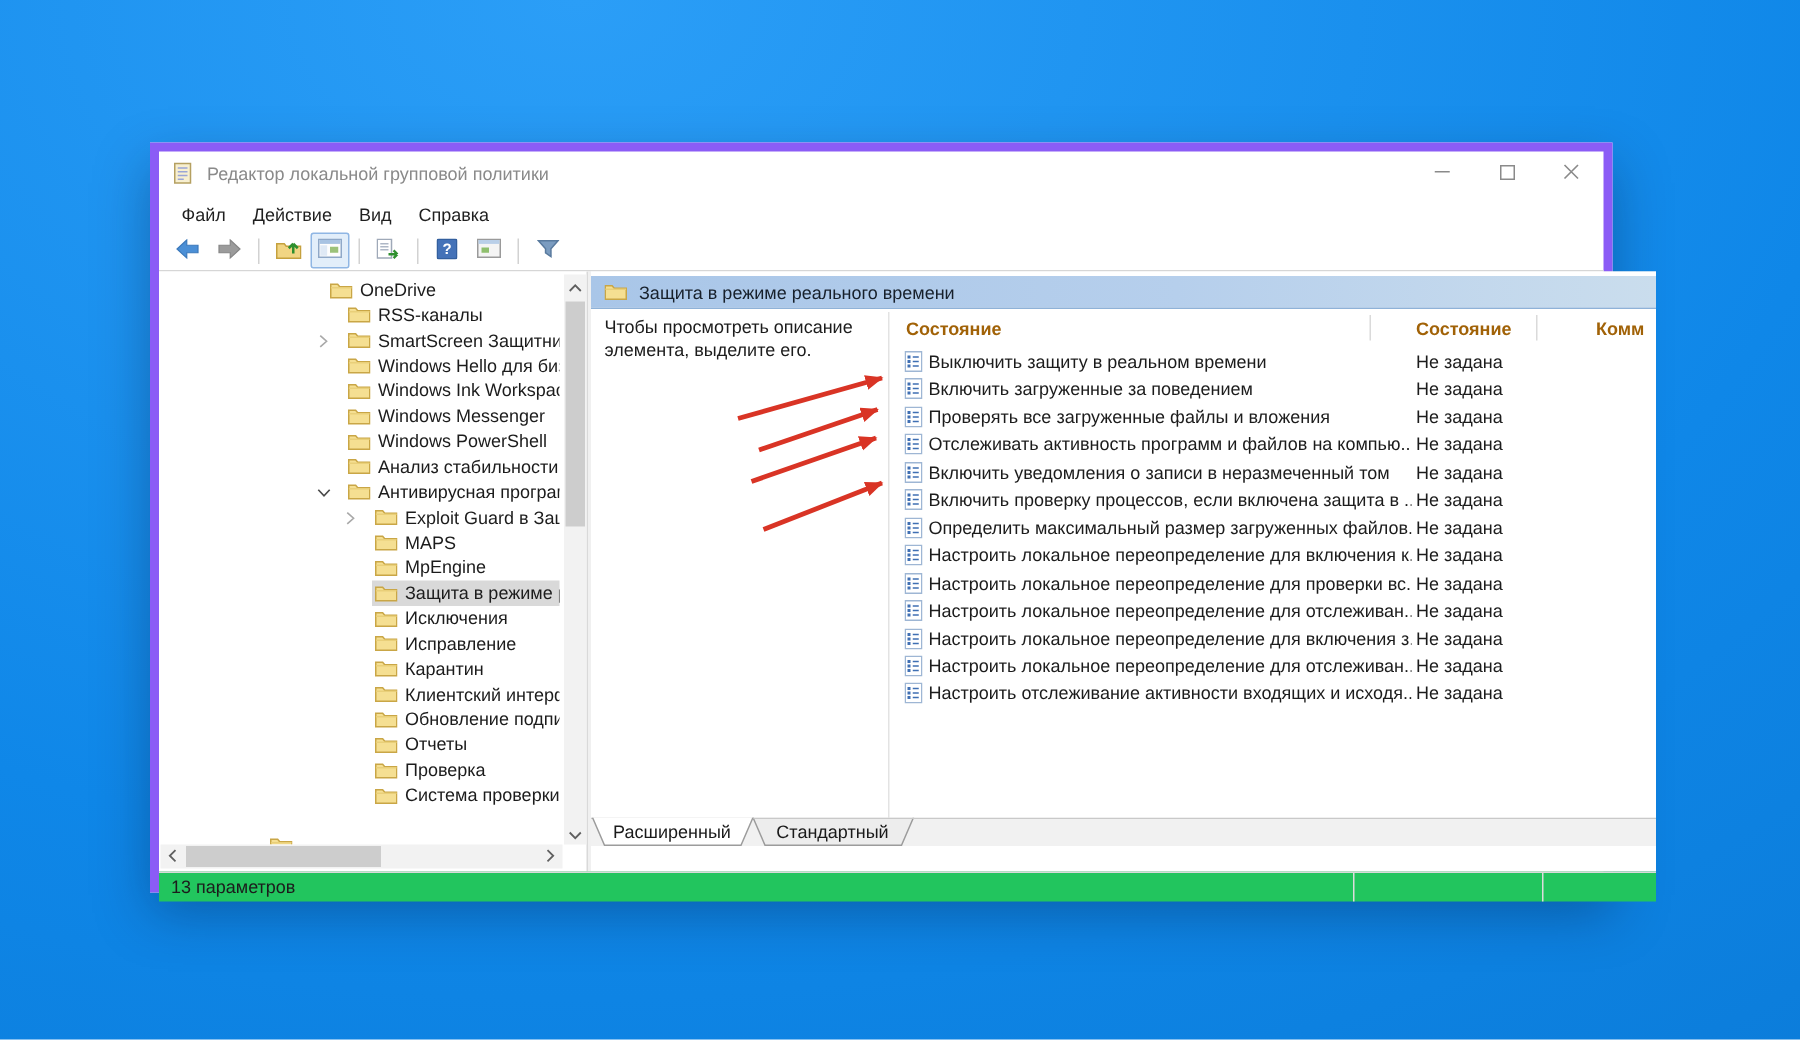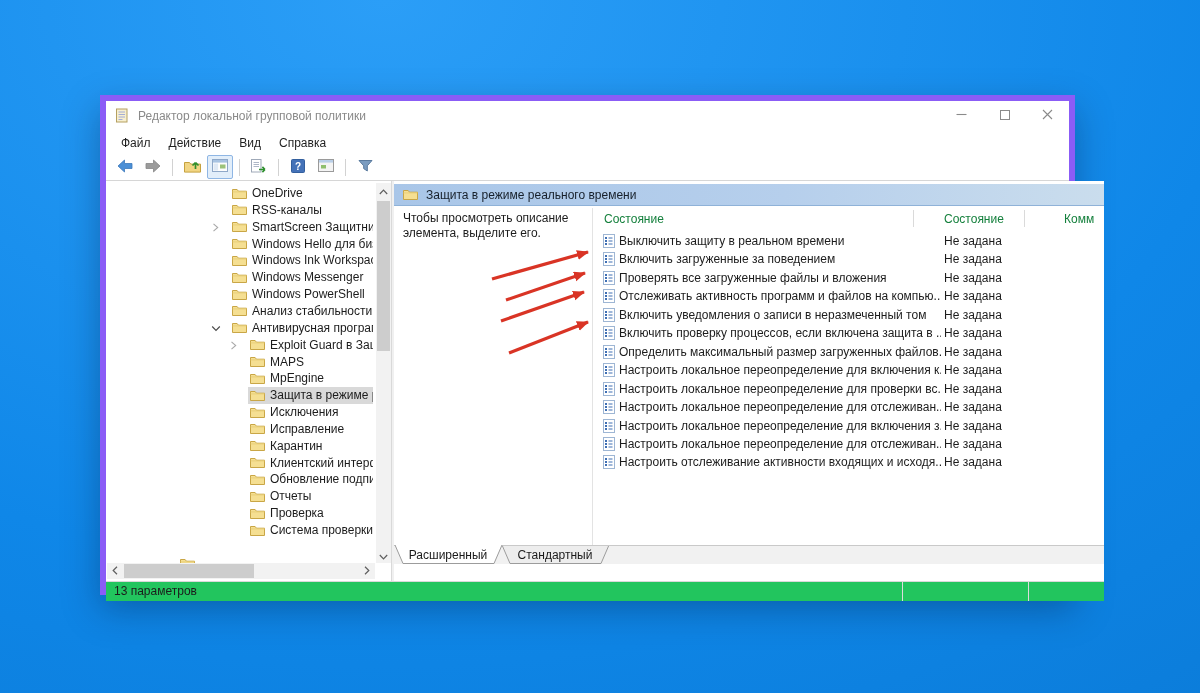--- a/index.html
+++ b/index.html
@@ -52,21 +52,21 @@
   .list-hscroll{left:200px;right:0;top:367px;}
   
   .right-panel{position:absolute;left:288px;top:0;width:710px;height:400px;background:#fff;overflow:hidden;}
   .panel-band{position:absolute;left:0;right:0;top:3px;height:22px;display:flex;align-items:center;gap:8px;padding-left:9px;
     background:linear-gradient(90deg,#a9c6e8 0%,#b6cfec 55%,#cadded 100%);
     border-bottom:1px solid #8fb2d8;box-sizing:border-box;}
   .panel-band .btitle{color:#17202b;text-align:right;}
   .desc{position:absolute;left:9px;top:30px;width:182px;line-height:15px;color:#1c1c1c;}
   .desc-divider{position:absolute;left:198px;top:27px;bottom:34px;width:1px;background:#e3e3e3;}
   .list-header{position:absolute;left:0;right:0;top:27px;height:22px;}
-  .col-label{position:absolute;top:4px;color:#15803d;white-space:nowrap;}
+  .col-label{position:absolute;top:4px;color:#a16207;white-space:nowrap;font-weight:bold;}
   .col-div{position:absolute;top:2px;height:17px;width:1px;background:#dadada;}
   .list-rows{position:absolute;left:200px;right:0;top:0;bottom:34px;overflow:hidden;}
   .list-row{position:absolute;left:0;right:0;height:18px;}
   .li{position:absolute;left:9px;top:2px;display:inline-flex;}
   .lname{position:absolute;left:25px;top:2px;white-space:nowrap;max-width:322px;overflow:hidden;}
   .lstate{position:absolute;left:350px;top:2px;white-space:nowrap;}
   .tabs-wrap{position:absolute;left:0;top:364px;width:710px;height:19px;}
   
   .statusbar{position:absolute;left:0;top:480px;width:998px;height:19px;background:#22c55e;
     border-top:1px solid #d9d9d9;line-height:19px;}
@@ -178,21 +178,21 @@
             <path d="M1,1.5 H14 L9.3,6.8 V12 L5.7,9.6 V6.8 Z" fill="#7b9cc0" stroke="#597a9e"></path>
           </svg></span>
       </div>
     </div>
 
   <div class="main">
 
     <div class="tree-panel">
       <div class="tree-items" id="tree-items">
           <div class="tree-row" style="top: 4px;">
-            <div class="hl" style="left: 124px;">
+            <div class="hl" style="left: 112px;">
               <span class="ficon">
                 <svg width="15" height="12" viewBox="0 0 15 12">
                   <path d="M0.5,1.5 h4.6 l1.4,1.7 h8 v7.3 h-14 z" fill="#f5df92" stroke="#c9a646"></path>
                   <path d="M0.6,3.9 h13.8" stroke="#e9cf79"></path>
                 </svg>
               </span>
               <span class="flabel">OneDrive</span>
             </div>
           </div>
           <div class="tree-row" style="top: 20.85px;">

